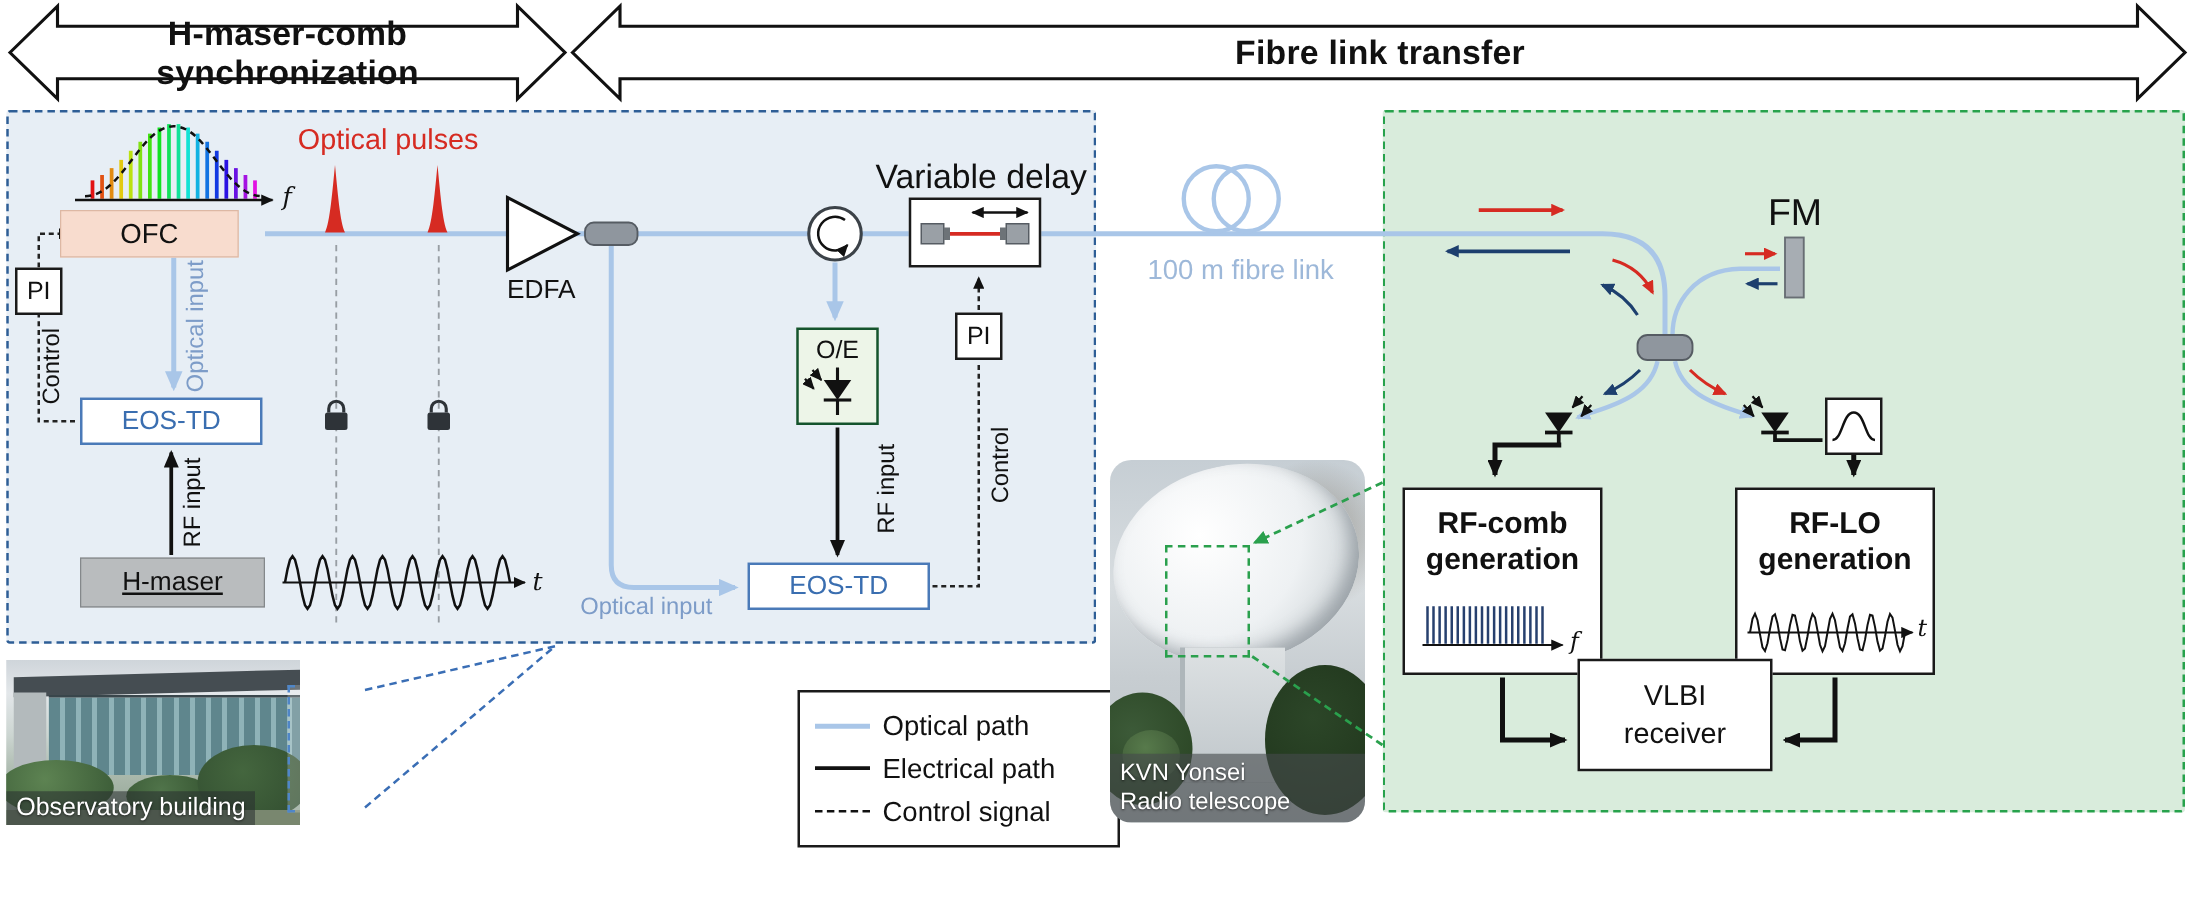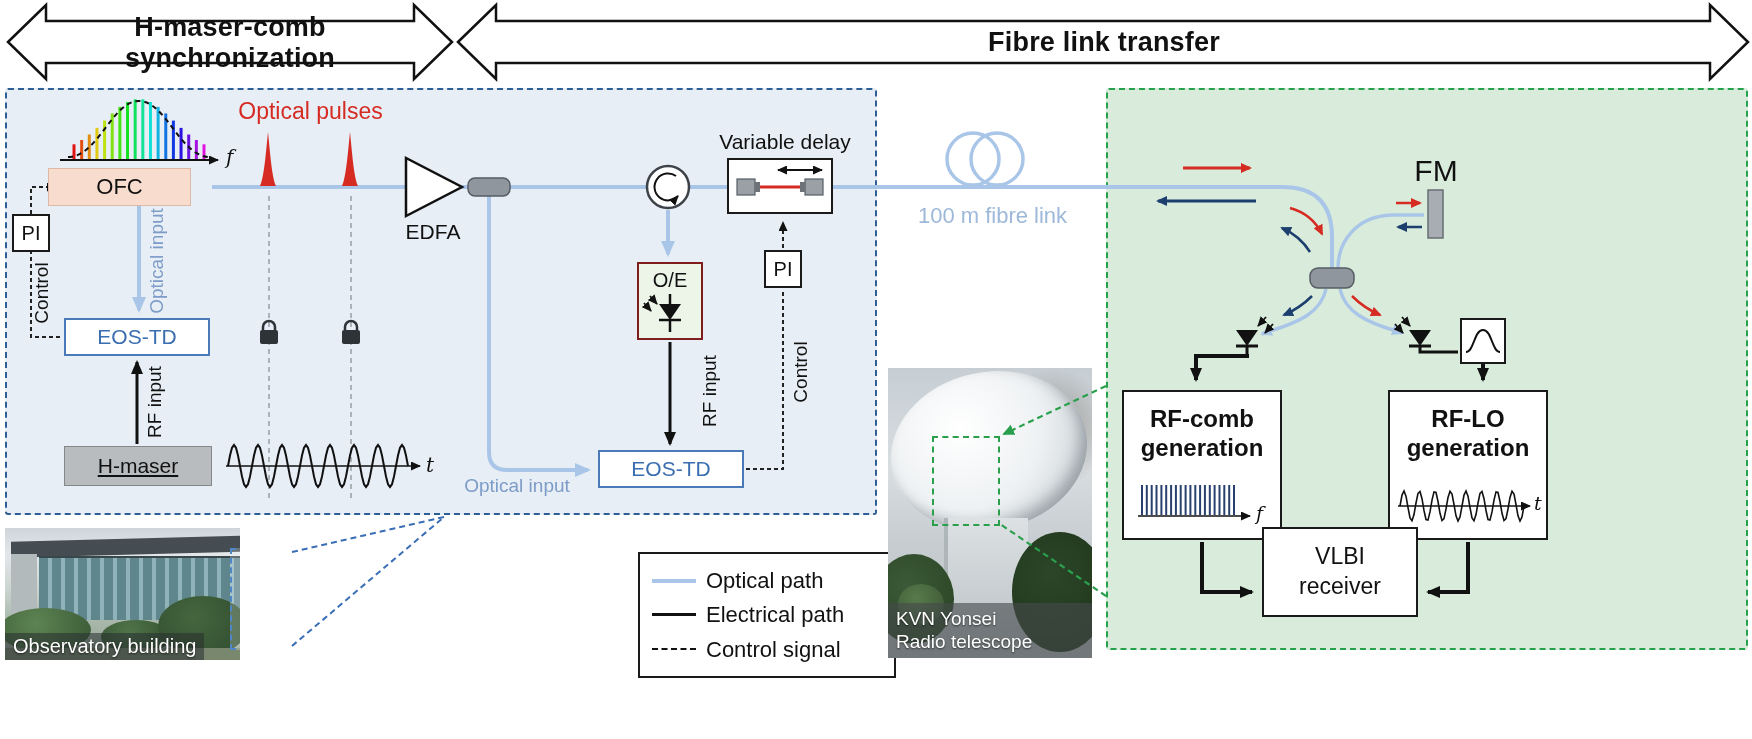--- a/index.html
+++ b/index.html
@@ -12,21 +12,21 @@
   .txt{position:absolute;z-index:3;line-height:1.15;}
   .ctr{display:flex;align-items:center;justify-content:center;text-align:center;box-sizing:border-box;}
   .bx{position:absolute;z-index:3;box-sizing:border-box;background:#fff;}
   .rot{transform:rotate(-90deg);}
   .hdr{font-weight:bold;font-size:27px;letter-spacing:.2px;}
   .math{font-family:"DejaVu Serif",serif;font-style:italic;font-size:20px;z-index:6;}
   .ofc{background:#f8dcce;border:1.5px solid #ddb8a4;font-size:22px;}
   .pib{border:2px solid #1a1a1a;font-size:20px;}
   .eostd{border:2px solid #4a7ab8;color:#3a6eb0;font-size:21px;}
   .hmaser{background:#b9bcbe;border:1.5px solid #84888b;font-size:21px;text-decoration:underline;}
-  .oebox{background:#edf5e8;border:2px solid #7f1d1d;font-size:20px;align-items:flex-start;padding-top:5px;}
+  .oebox{background:#edf5e8;border:2px solid #14532d;font-size:20px;align-items:flex-start;padding-top:5px;}
   .vdel{border:2.5px solid #1a1a1a;background:#fff;}
   .rfgen{border:2.5px solid #1a1a1a;font-weight:bold;font-size:24px;align-items:flex-start;padding:12px 8px 0 8px;line-height:1.22;}
   .vlbi{border:2.5px solid #1a1a1a;font-size:23px;padding:0 20px;line-height:1.3;}
   .filter{border:2px solid #1a1a1a;}
   .rlabel{font-size:19px;white-space:nowrap;}
   .blue-lb{color:#7d9cc8;}
   .redtext{color:#d62b22;font-size:23px;}
   .legend{border:2px solid #1a1a1a;background:#fff;display:flex;flex-direction:column;justify-content:center;gap:9px;padding:8px 12px;}
   .leg-row{display:flex;align-items:center;gap:10px;font-size:22px;}
   .leg-line{display:inline-block;width:44px;height:0;}
@@ -193,21 +193,21 @@
   <div class="bx ctr eostd" style="left:64px;top:318px;width:146px;height:38px;">EOS-TD</div>
   <div class="txt ctr rot rlabel blue-lb" style="left:97px;top:250px;width:120px;height:22px;">Optical input</div>
   <div class="txt ctr rot rlabel" style="left:95px;top:391px;width:120px;height:22px;">RF input</div>
   <div class="bx ctr hmaser" style="left:64px;top:446px;width:148px;height:40px;">H-maser</div>
   <div class="txt ctr redtext" style="left:218px;top:98px;width:185px;height:26px;">Optical pulses</div>
   <div class="txt ctr" style="left:378px;top:220px;width:110px;height:24px;font-size:21px;">EDFA</div>
   <div class="bx ctr oebox" style="left:637px;top:262px;width:66px;height:78px;">O/E</div>
   <div class="txt ctr rot rlabel" style="left:650px;top:380px;width:120px;height:22px;">RF input</div>
   <div class="bx ctr eostd" style="left:598px;top:450px;width:146px;height:38px;">EOS-TD</div>
   <div class="txt ctr rlabel blue-lb" style="left:452px;top:474px;width:130px;height:24px;">Optical input</div>
-  <div class="txt ctr" style="left:700px;top:130px;width:170px;height:24px;font-size:21px;">Variable delay</div>
+  <div class="txt ctr" style="left:700px;top:130px;width:170px;height:24px;font-size:27px;">Variable delay</div>
   <div class="bx vdel" style="left:727px;top:158px;width:106px;height:56px;"></div>
   <div class="bx ctr pib" style="left:764px;top:250px;width:38px;height:38px;">PI</div>
   <div class="txt ctr rot rlabel" style="left:741px;top:361px;width:120px;height:22px;">Control</div>
 
   <div class="txt math" style="left:226px;top:146px;">f</div>
   <div class="txt math" style="left:426px;top:454px;">t</div>
 
   <div class="txt ctr" style="left:895px;top:203px;width:195px;height:26px;font-size:22px;color:#9db8d9;">100 m fibre link</div>
 
   <div class="txt ctr" style="left:1406px;top:158px;width:60px;height:26px;font-size:30px;">FM</div>
@@ -238,21 +238,21 @@
     <div class="el" style="left:34px;top:28px;width:228px;height:62px;background:repeating-linear-gradient(90deg,#5f868d 0 9px,#8fb3b8 9px 13px);border-top:2px solid #39464b;"></div>
     <div class="el" style="left:6px;top:26px;width:26px;height:64px;background:#b3babc;"></div>
     <div class="el" style="left:-6px;bottom:8px;width:92px;height:44px;border-radius:50%;background:radial-gradient(circle at 40% 35%,#5d8352,#3a5a36);"></div>
     <div class="el" style="left:96px;bottom:6px;width:70px;height:34px;border-radius:50%;background:radial-gradient(circle at 40% 35%,#50744a,#32502e);"></div>
     <div class="el" style="right:-8px;bottom:4px;width:90px;height:60px;border-radius:50%;background:radial-gradient(circle at 40% 35%,#44663e,#2f4a2e);"></div>
     <div class="el" style="left:0;bottom:0;width:100%;height:12px;background:#79876f;"></div>
     <div class="el" style="left:225px;top:20px;width:62px;height:98px;border:2px dashed #4f86c8;background:rgba(255,255,255,.22);z-index:3;"></div>
     <div class="caption" style="left:0;bottom:0;padding:2px 8px;background:rgba(40,45,48,.55);">Observatory building</div>
   </div>
 
-  <div class="photo kvn" style="left:888px;top:368px;width:204px;height:290px;">
+  <div class="photo kvn" style="left:888px;top:368px;width:204px;height:290px;border-radius:17px;">
     <div class="el" style="right:-20px;top:-10px;width:120px;height:140px;background:radial-gradient(circle,rgba(110,100,84,.55),rgba(110,100,84,0) 65%);"></div>
     <div class="el" style="left:2px;top:4px;width:198px;height:158px;border-radius:50%;transform:rotate(-12deg);background:radial-gradient(circle at 38% 32%,#ffffff,#eef1f3 50%,#d2d8db 78%,#bcc3c8),repeating-linear-gradient(0deg,rgba(140,150,155,.2) 0 1px,rgba(255,255,255,0) 1px 12px);box-shadow:inset -6px -8px 14px rgba(90,100,108,.45);"></div>
     <div class="el" style="left:56px;top:150px;width:80px;height:108px;background:linear-gradient(180deg,#dde1e3,#bfc6ca),repeating-linear-gradient(180deg,rgba(85,95,100,.35) 0 4px,rgba(255,255,255,0) 4px 18px);border-left:4px solid #aeb6ba;"></div>
     <div class="el" style="left:-14px;bottom:14px;width:80px;height:90px;border-radius:50%;background:radial-gradient(circle at 40% 35%,#3c5a38,#26401f);"></div>
     <div class="el" style="right:-16px;bottom:6px;width:96px;height:120px;border-radius:50%;background:radial-gradient(circle at 40% 35%,#2c4628,#1c3018);"></div>
     <div class="el" style="left:10px;bottom:34px;width:46px;height:40px;border-radius:50%;background:radial-gradient(circle at 40% 35%,#577a4b,#3a5533);"></div>
     <div class="el" style="left:44px;top:68px;width:64px;height:86px;border:2px dashed #2aa04d;z-index:3;"></div>
     <div class="caption" style="left:0;right:0;bottom:0;background:rgba(70,74,76,.62);font-size:19px;line-height:1.25;padding:4px 8px;">
       <div>KVN Yonsei</div>
       <div>Radio telescope</div>

